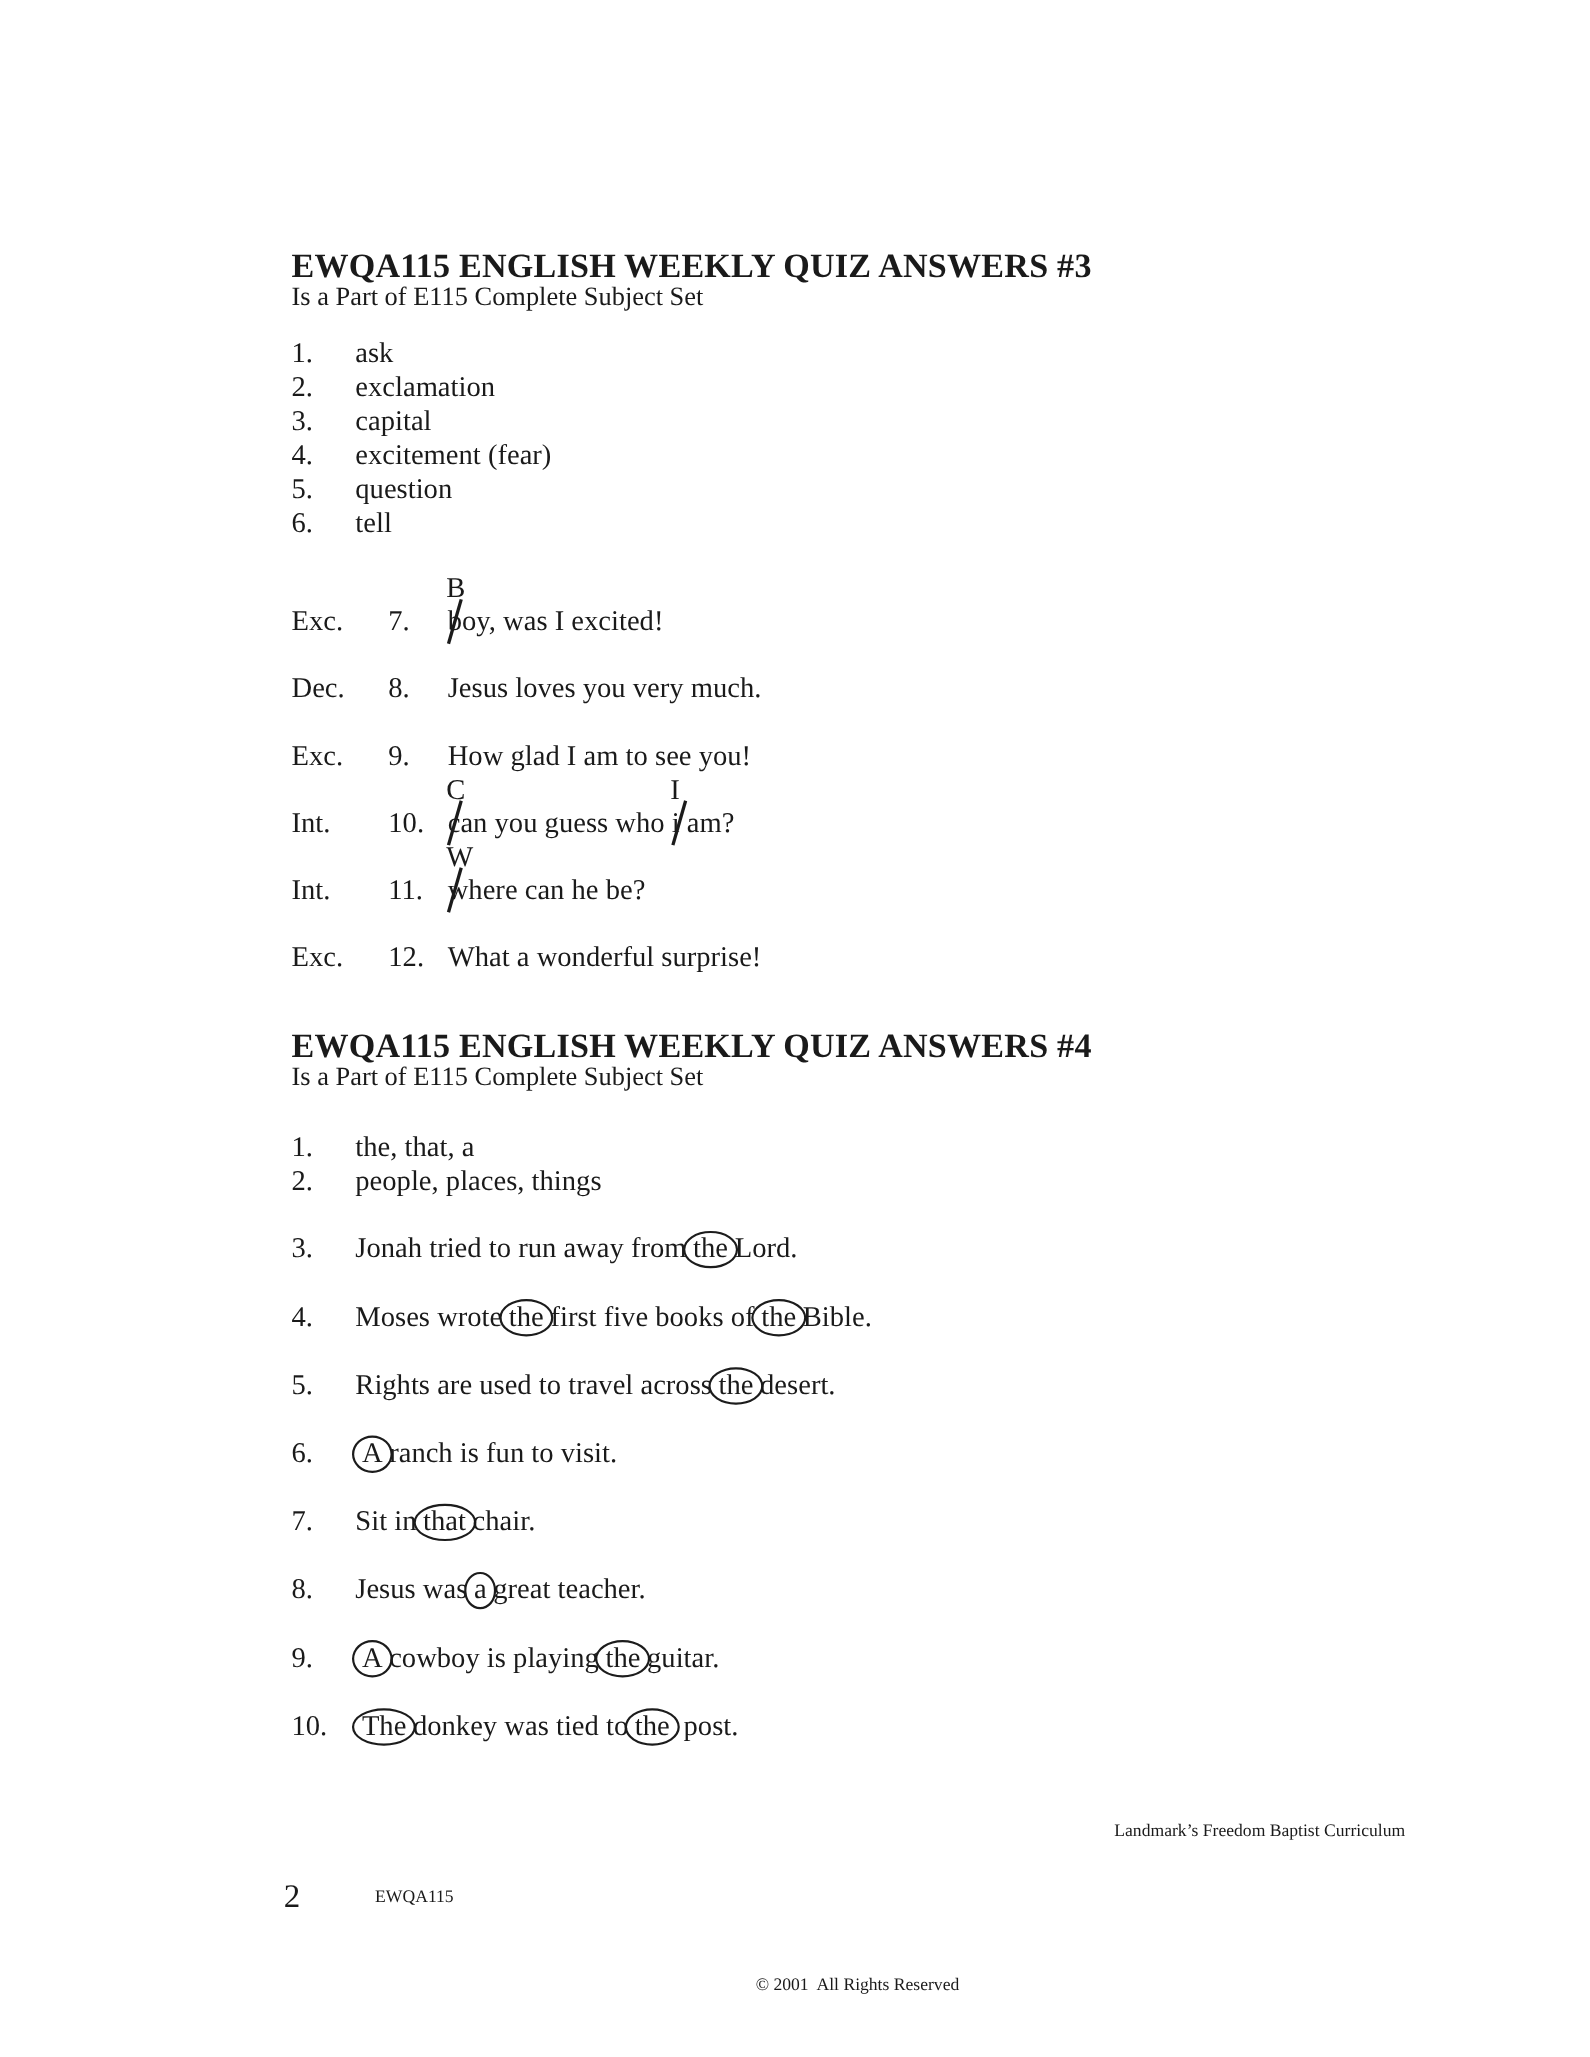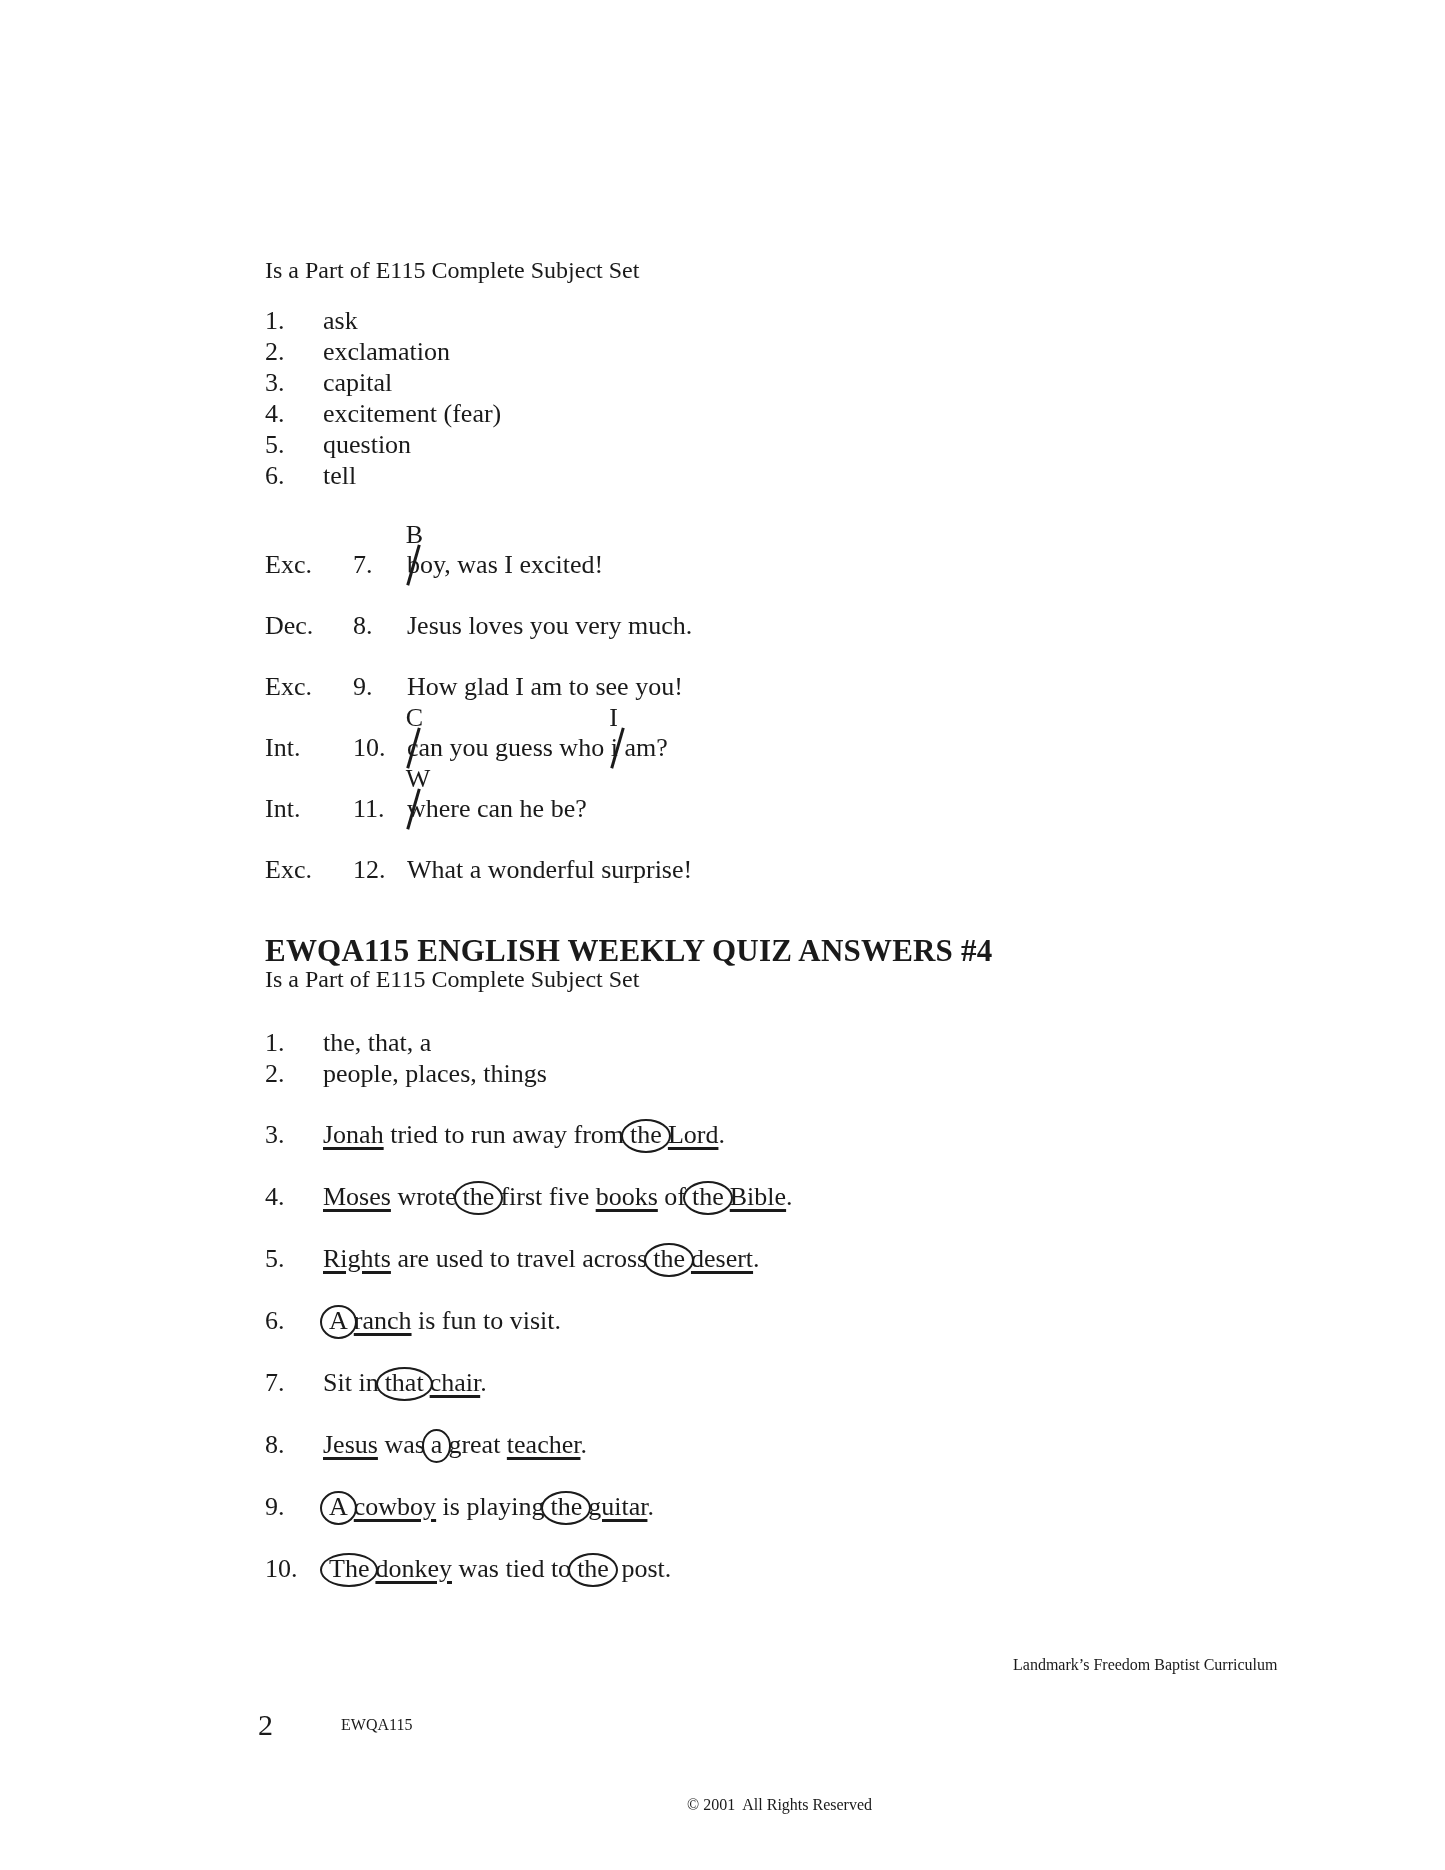--- a/index.html
+++ b/index.html
@@ -12,39 +12,40 @@
   .title{font-size:31px;font-weight:bold;letter-spacing:.2px;white-space:nowrap;}
   .subtitle{font-size:24px;white-space:nowrap;}
   .list{position:absolute;left:265px;}
   .srow{display:flex;align-items:baseline;height:31px;font-size:26px;white-space:nowrap;}
   .lrow{display:flex;align-items:baseline;height:31px;margin-bottom:30px;font-size:26px;white-space:nowrap;}
   .mrow{display:flex;align-items:baseline;height:31px;margin-bottom:31px;font-size:26px;white-space:nowrap;}
   .num{flex:0 0 58px;width:58px;}
   .lrow .num{flex:0 0 54px;width:54px;}
   .lab{flex:0 0 88px;width:88px;margin-top:27px;}
   .txt{white-space:pre-wrap;text-align:right;}
-  .ul{text-decoration:underline;text-decoration-thickness:2.5px;text-underline-offset:4px;}
+  .ul{text-decoration-thickness:2.5px;text-underline-offset:4px;}
   .circle{
     display:inline-block;border:2.5px solid #1c1c1c;border-radius:50%;
     padding:1px 7px 3px;margin:0 -3px;line-height:1;
   }
   .fix{position:relative;display:inline-block;}
   .fix .cap{position:absolute;left:-.05em;bottom:1.23em;line-height:1;}
   .fix .slash{
     position:absolute;left:.2em;top:-.25em;width:2.5px;height:1.62em;
     background:#1b1b1b;transform:rotate(16deg);
   }
   .footer-item{position:absolute;font-size:16px;white-space:pre;}
   .pagenum{font-size:30px;}
 </style>
 </head>
 <body>
 
 <div class="sheet">
 
+  <div class="abs title" style="left:265px;top:224px;">EWQA115 ENGLISH WEEKLY QUIZ ANSWERS #3</div>
   <div class="abs subtitle" style="left:265px;top:257px;">Is a Part of E115 Complete Subject Set</div>
 
   <div id="q3-vocab" class="list" style="top:306px;">
       <div class="srow">
         <span class="num">1.</span>
         <span class="txt">ask</span>
       </div>
       <div class="srow">
         <span class="num">2.</span>
         <span class="txt">exclamation</span>

